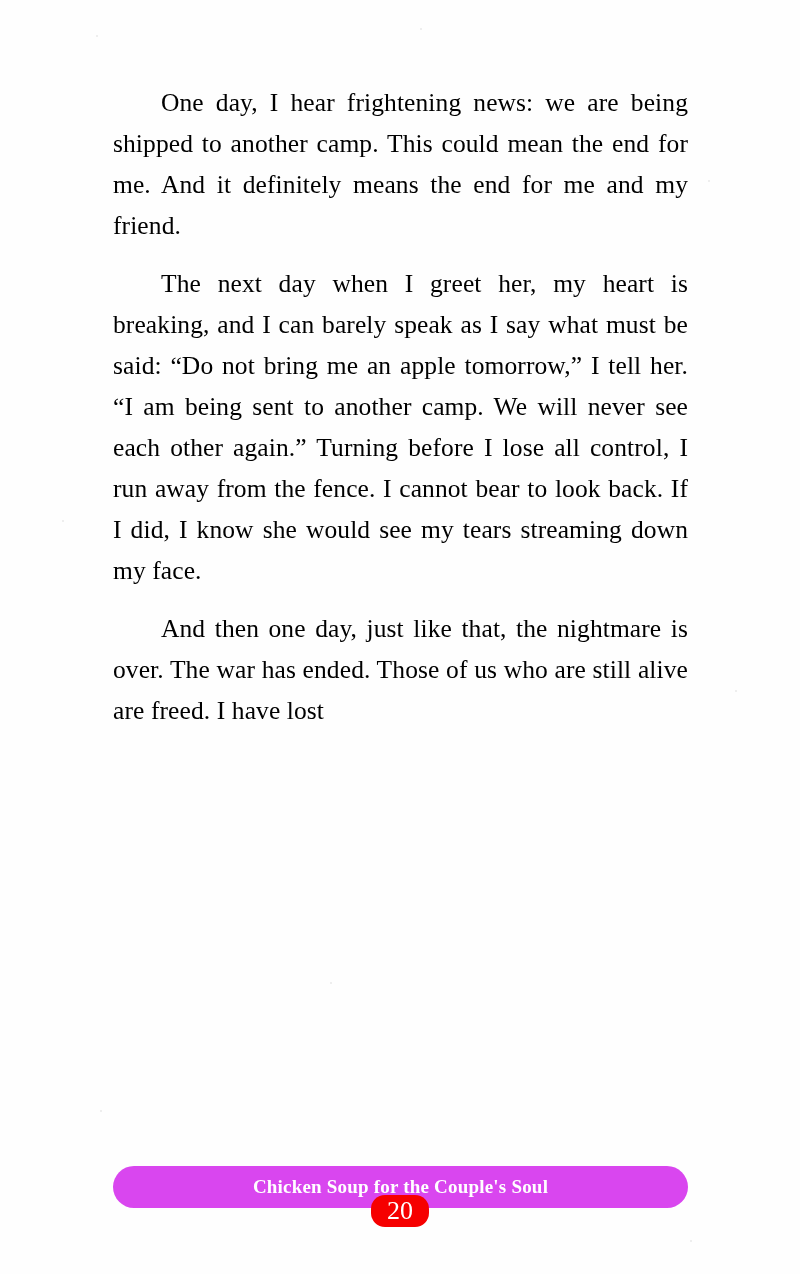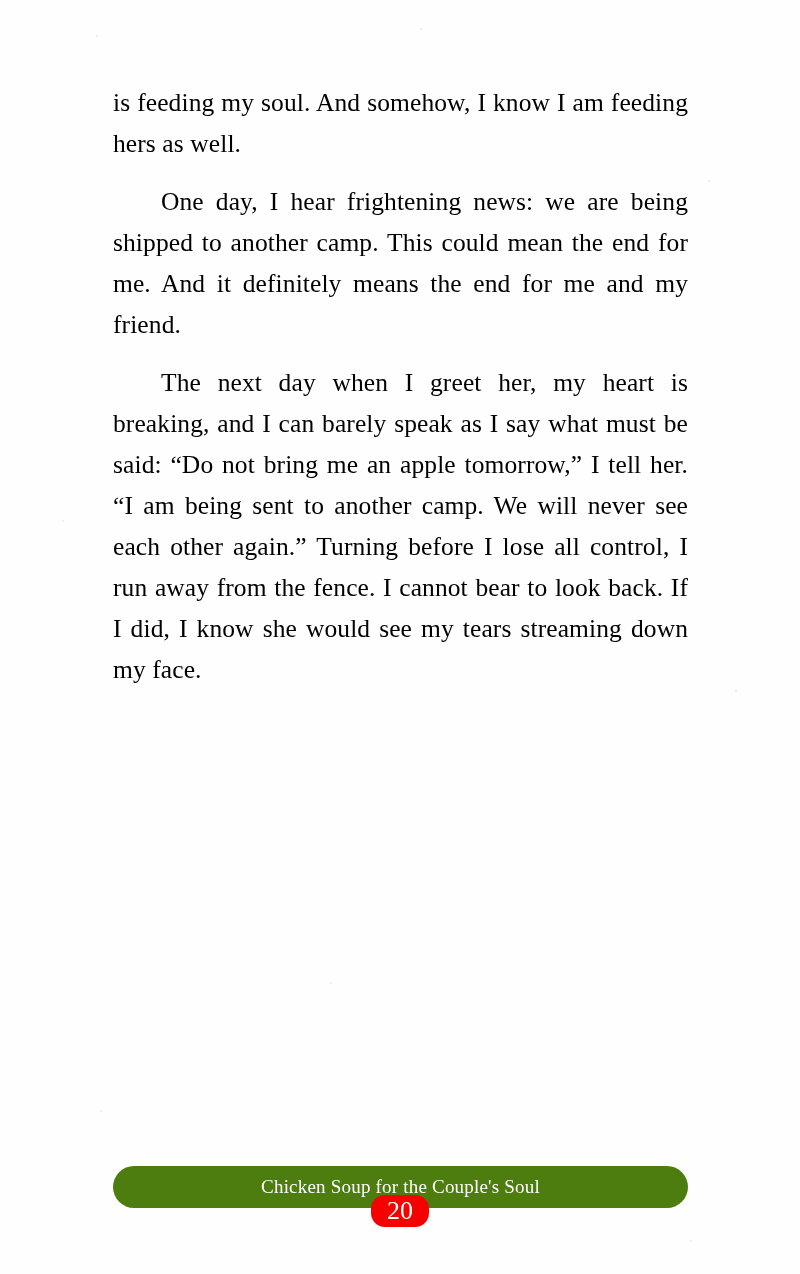--- a/index.html
+++ b/index.html
@@ -49,22 +49,23 @@
   .para.indent {
     text-indent: 48px;
   }
 
   .footer-band {
     position: absolute;
     left: 113px;
     top: 1166px;
     width: 575px;
     height: 42px;
-    background: #4d7c0f;
+    background: #d946ef;
     border-radius: 21px;
+    font-weight: bold;
   }
 
   .footer-title {
     position: absolute;
     left: 0;
     top: 0;
     width: 575px;
     height: 42px;
     line-height: 42px;
     text-align: center;
@@ -106,23 +107,23 @@
   <div class="speck" style="left:96px; top:35px;"></div>
   <div class="speck" style="left:420px; top:28px;"></div>
   <div class="speck" style="left:708px; top:180px;"></div>
   <div class="speck" style="left:62px; top:520px;"></div>
   <div class="speck" style="left:735px; top:690px;"></div>
   <div class="speck" style="left:330px; top:982px;"></div>
   <div class="speck" style="left:100px; top:1110px;"></div>
   <div class="speck" style="left:690px; top:1240px;"></div>
 
   <div class="text-column">
-    <p class="para">is feeding my soul. And somehow, I know I am feeding hers as well.</p>
     <p class="para indent">One day, I hear frightening news: we are being shipped to another camp. This could mean the end for me. And it definitely means the end for me and my friend.</p>
     <p class="para indent">The next day when I greet her, my heart is breaking, and I can barely speak as I say what must be said: “Do not bring me an apple tomorrow,” I tell her. “I am being sent to another camp. We will never see each other again.” Turning before I lose all control, I run away from the fence. I cannot bear to look back. If I did, I know she would see my tears streaming down my face.</p>
+    <p class="para indent">And then one day, just like that, the nightmare is over. The war has ended. Those of us who are still alive are freed. I have lost</p>
   </div>
 
   <div class="footer-band">
     <div class="footer-title">Chicken Soup for the Couple's Soul</div>
   </div>
 
   <div class="page-number-badge">20</div>
 
 </div>
 

